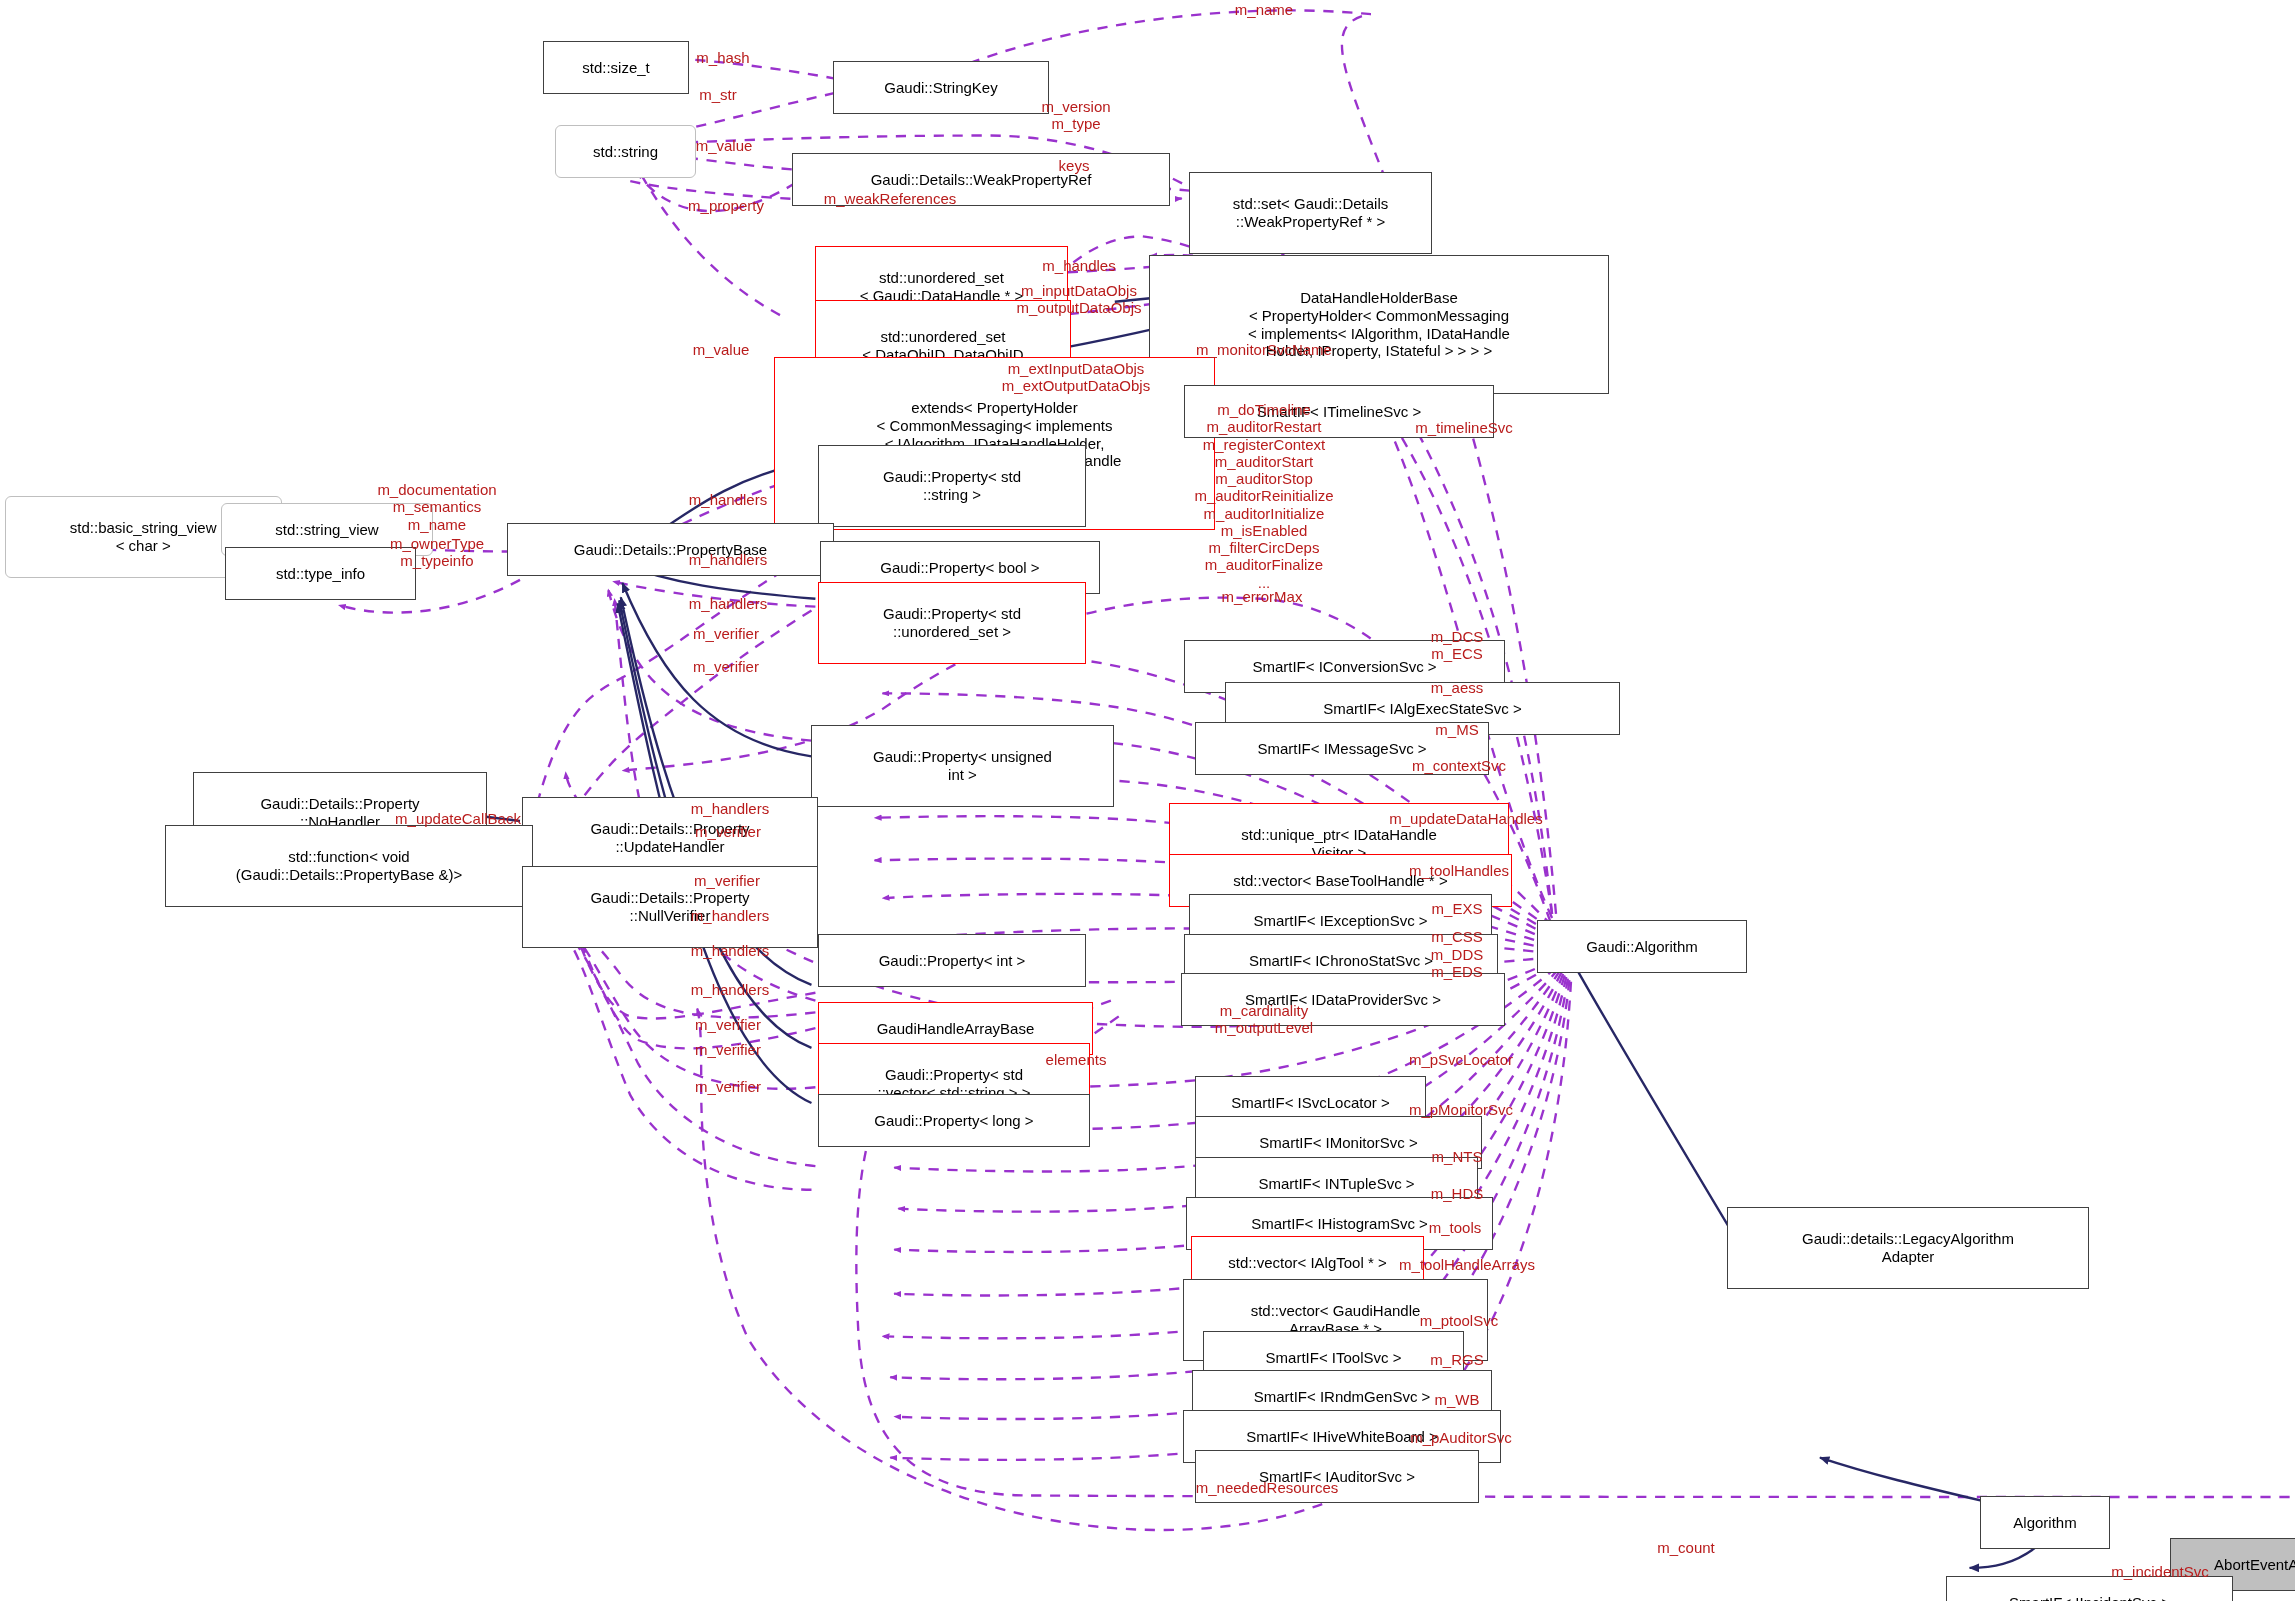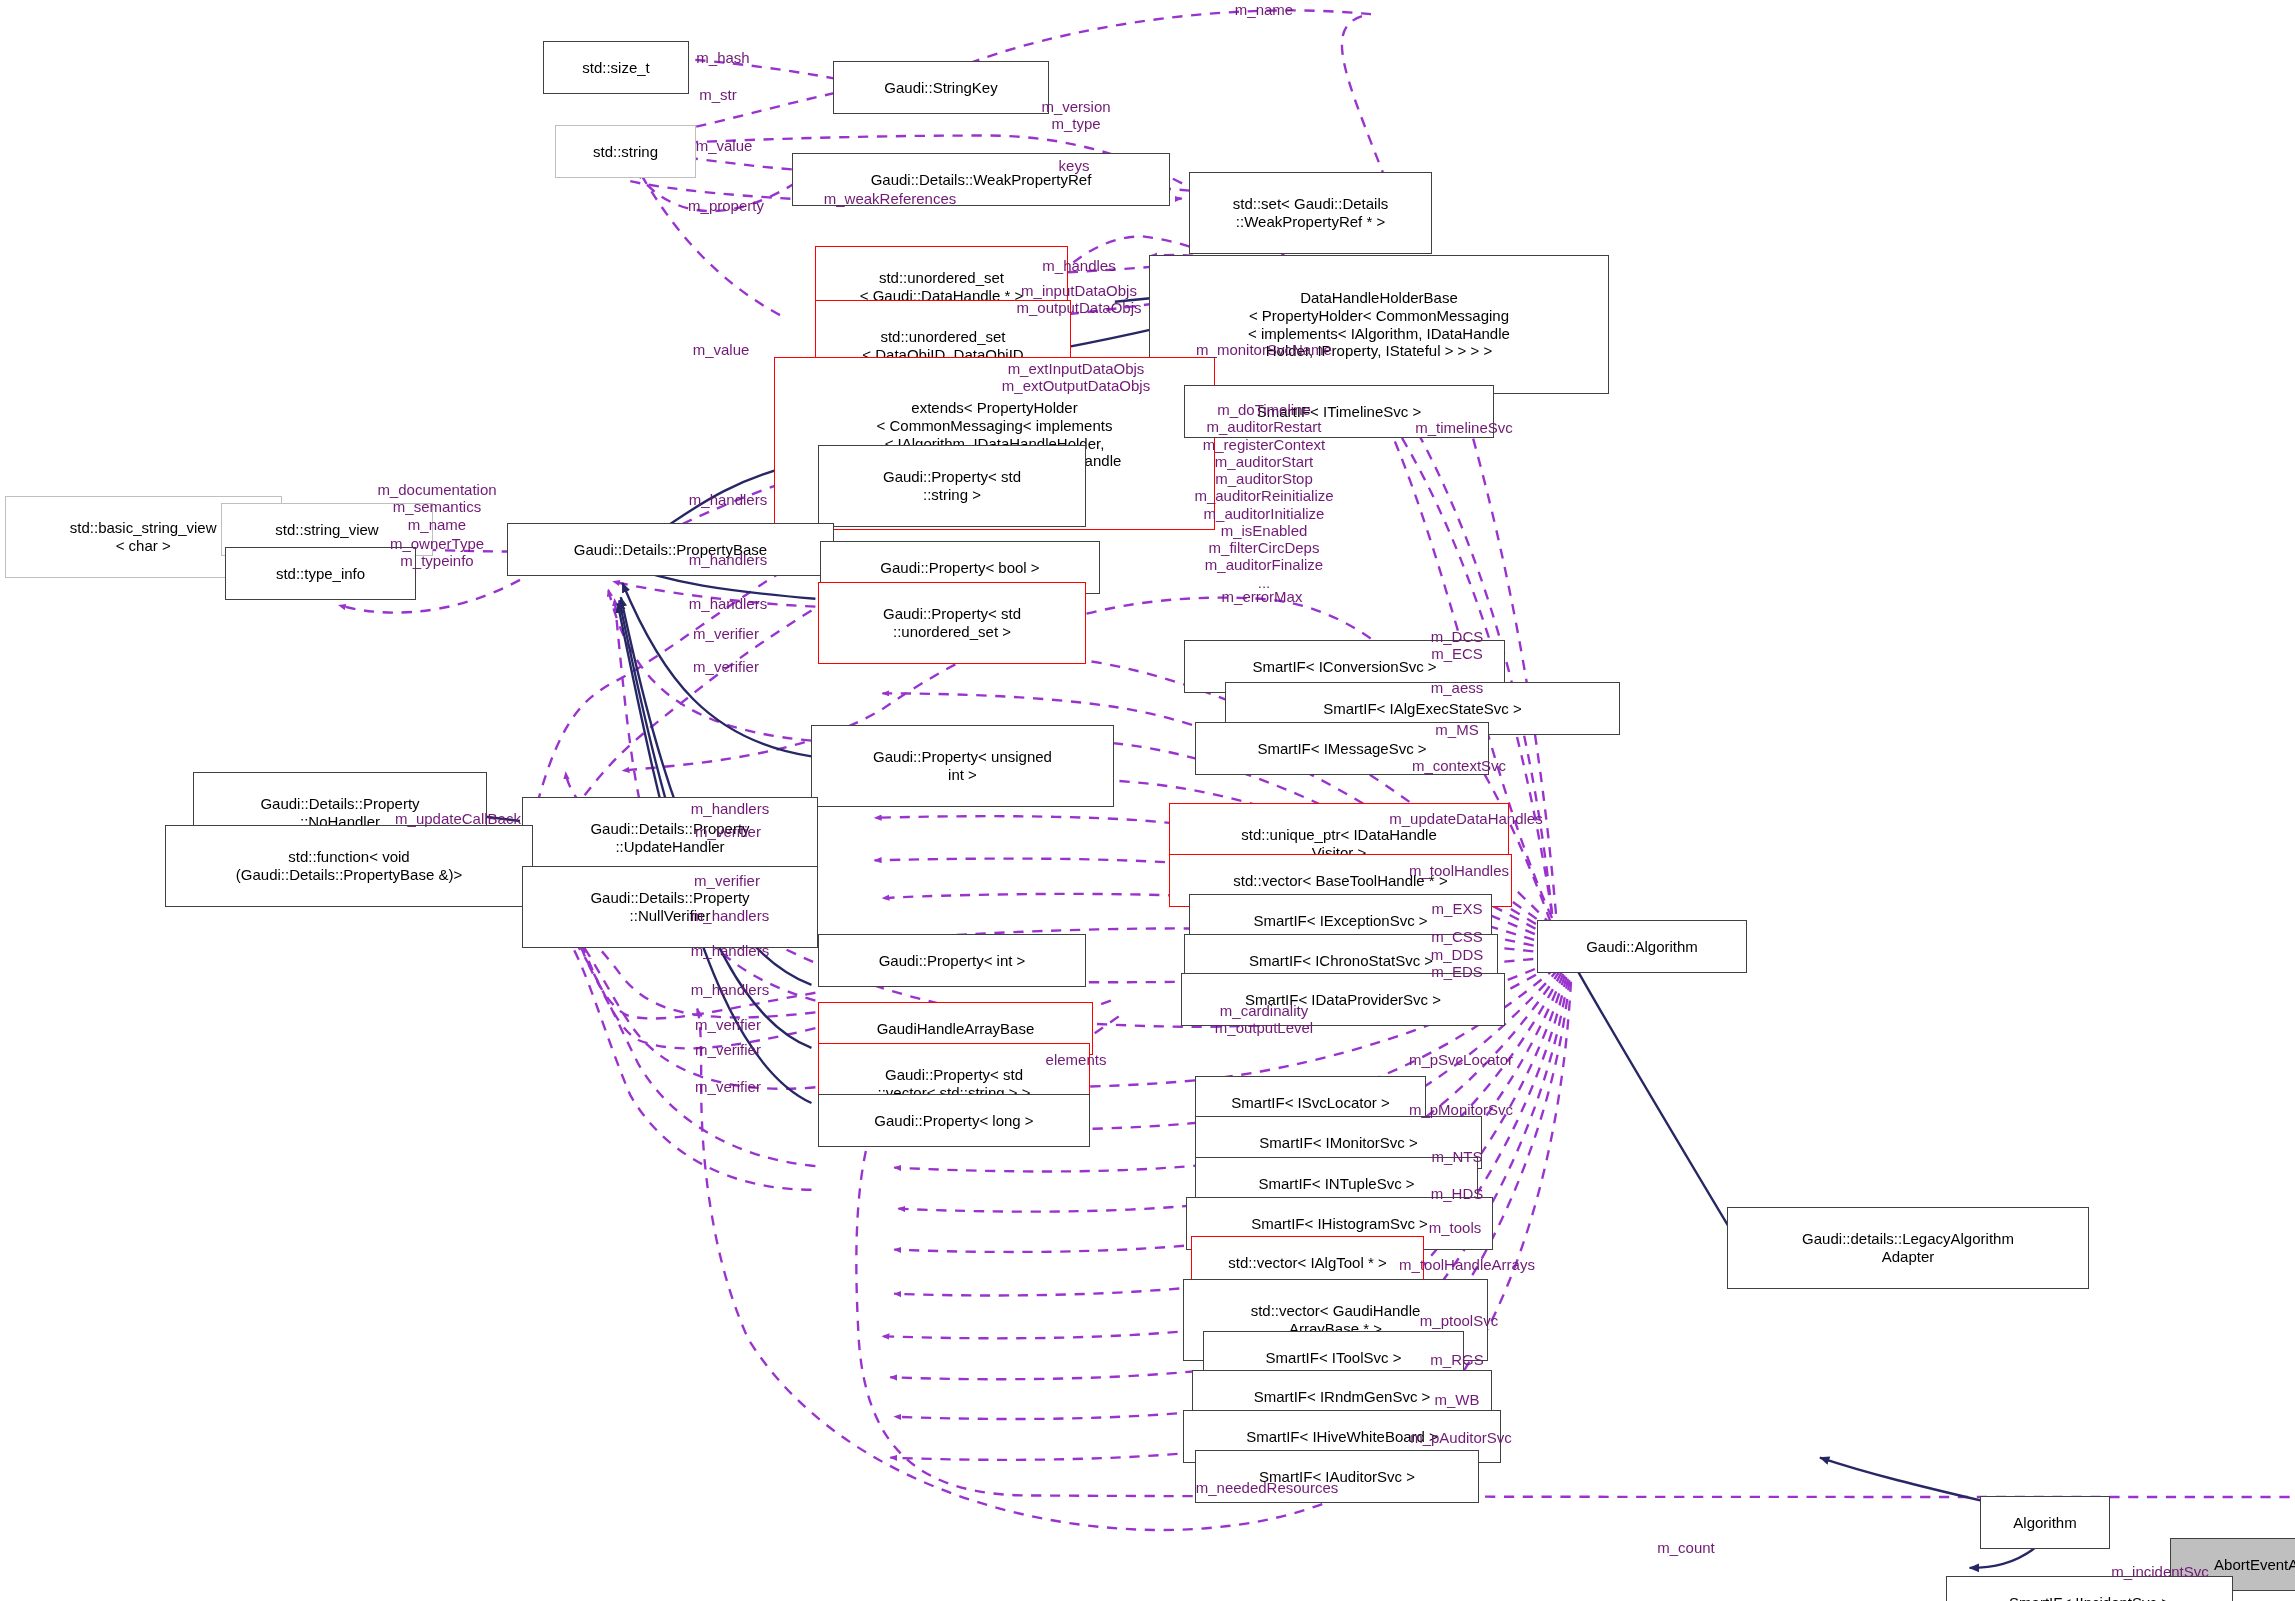--- a/index.html
+++ b/index.html
@@ -18,27 +18,27 @@
     line-height:1.18;
     text-align:center;
     display:flex;
     align-items:center;
     justify-content:center;
     padding:2.4px 5.5px;
     white-space:pre-line;
     z-index:5;
   }
   .node.red{border-color:#ff0000;}
-  .node.grayborder{border-color:#bfbfbf;}
+  .node.grayborder{border-color:#bfbfbf;border-radius:6px;}
   .node.filled{background:#bfbfbf;}
 
   .elabel{
     position:absolute;
     font-size:15px;
-    color:#701a75;
+    color:#b91c1c;
     white-space:pre-line;
     text-align:center;
     line-height:1.15;
     transform:translate(-50%,-50%);
     z-index:6;
   }
 </style>
 </head>
 <body>
 

